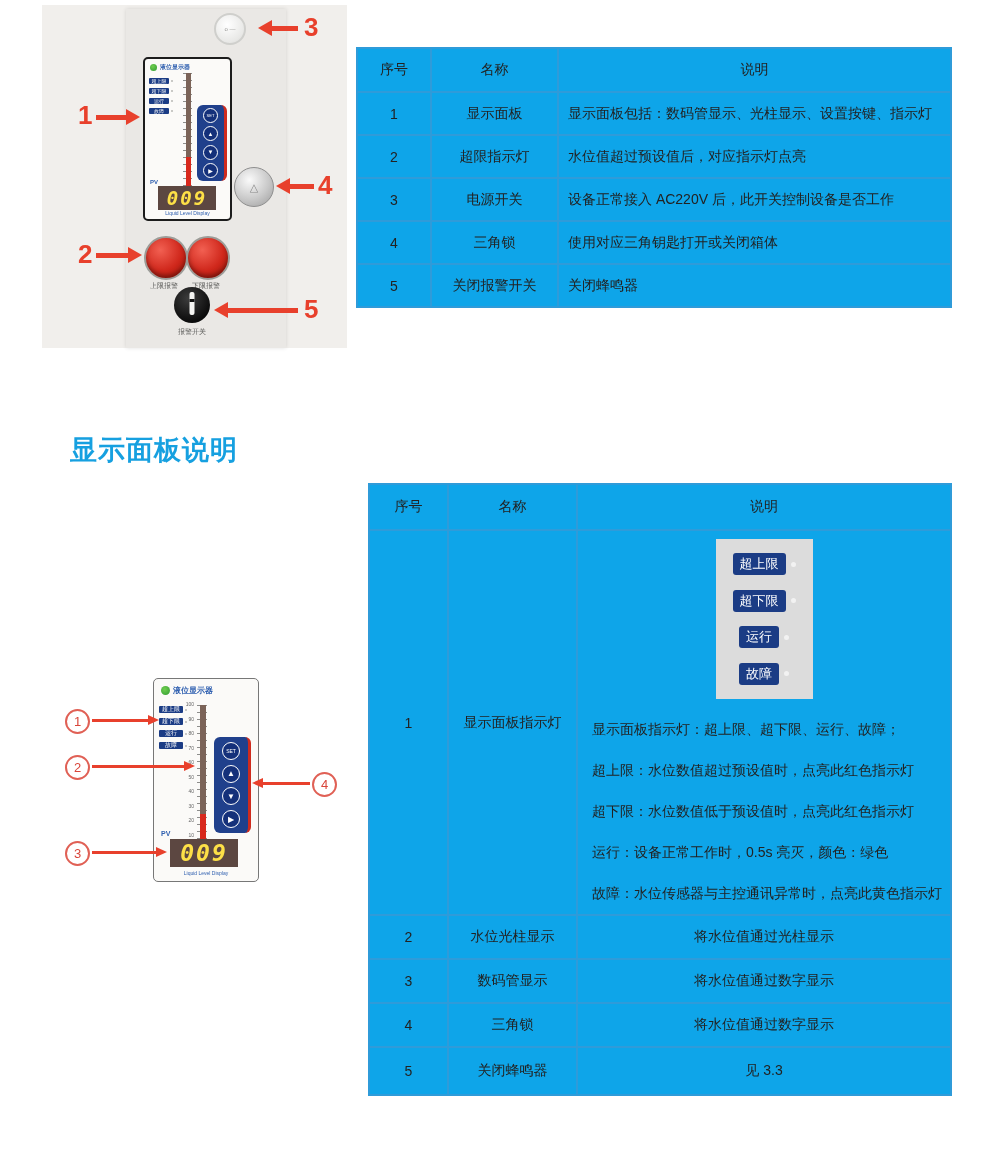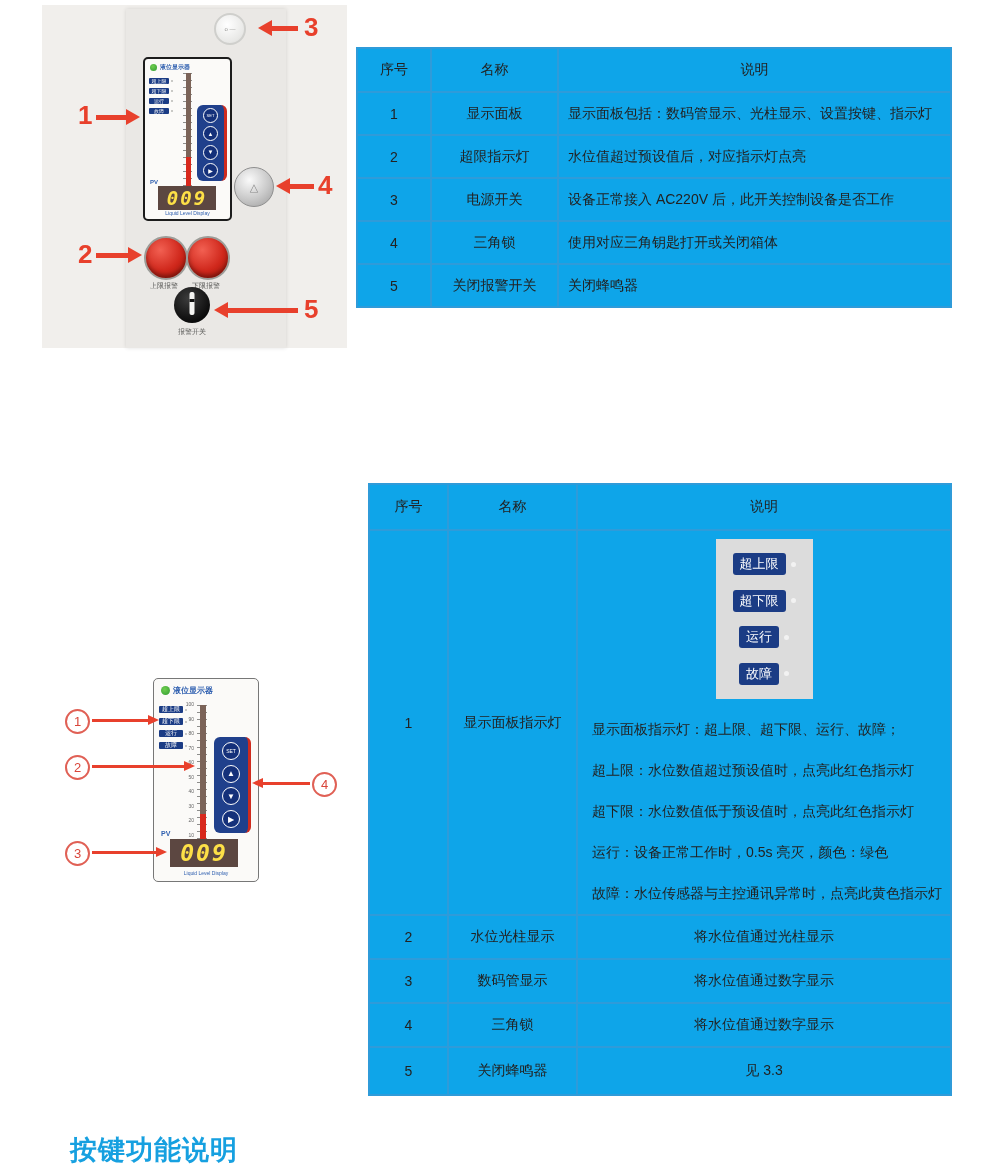--- a/index.html
+++ b/index.html
@@ -228,20 +228,21 @@
       <td class="l">使用对应三角钥匙打开或关闭箱体</td>
     </tr>
     <tr class="rw">
       <td class="c">5</td>
       <td class="c">关闭报警开关</td>
       <td class="l">关闭蜂鸣器</td>
     </tr>
   </tbody>
     </table>
 
+  <h2 class="sec-head" style="left:70px;top:432px;">显示面板说明</h2>
 
   <div class="dev dev2">
     <div class="dev-head">
       <span class="logo"></span>
       <span class="dev-title">液位显示器</span>
     </div>
     <div class="chips">
       <div class="chip-row">
           <span class="chip">超上限</span>
           <span class="chip-dot"></span>
@@ -364,15 +365,14 @@
       <td class="c">将水位值通过数字显示</td>
     </tr>
     <tr class="rw-last">
       <td class="c">5</td>
       <td class="c">关闭蜂鸣器</td>
       <td class="c">见 3.3</td>
     </tr>
   </tbody>
     </table>
 
-  <h2 class="sec-head" style="left:70px;top:1132px;">按键功能说明</h2>
 
 </div>
 
 </body></html>

